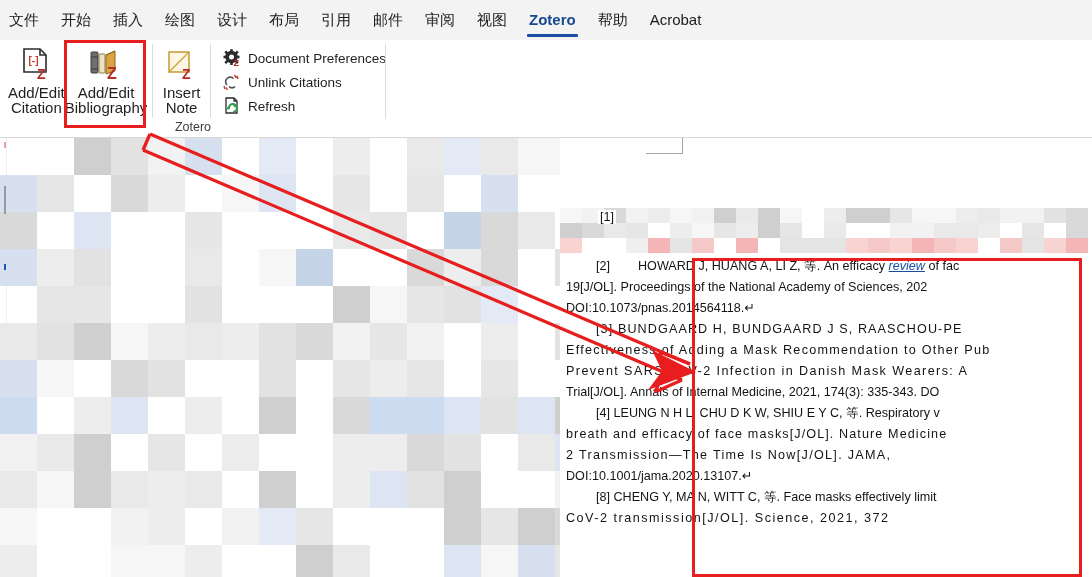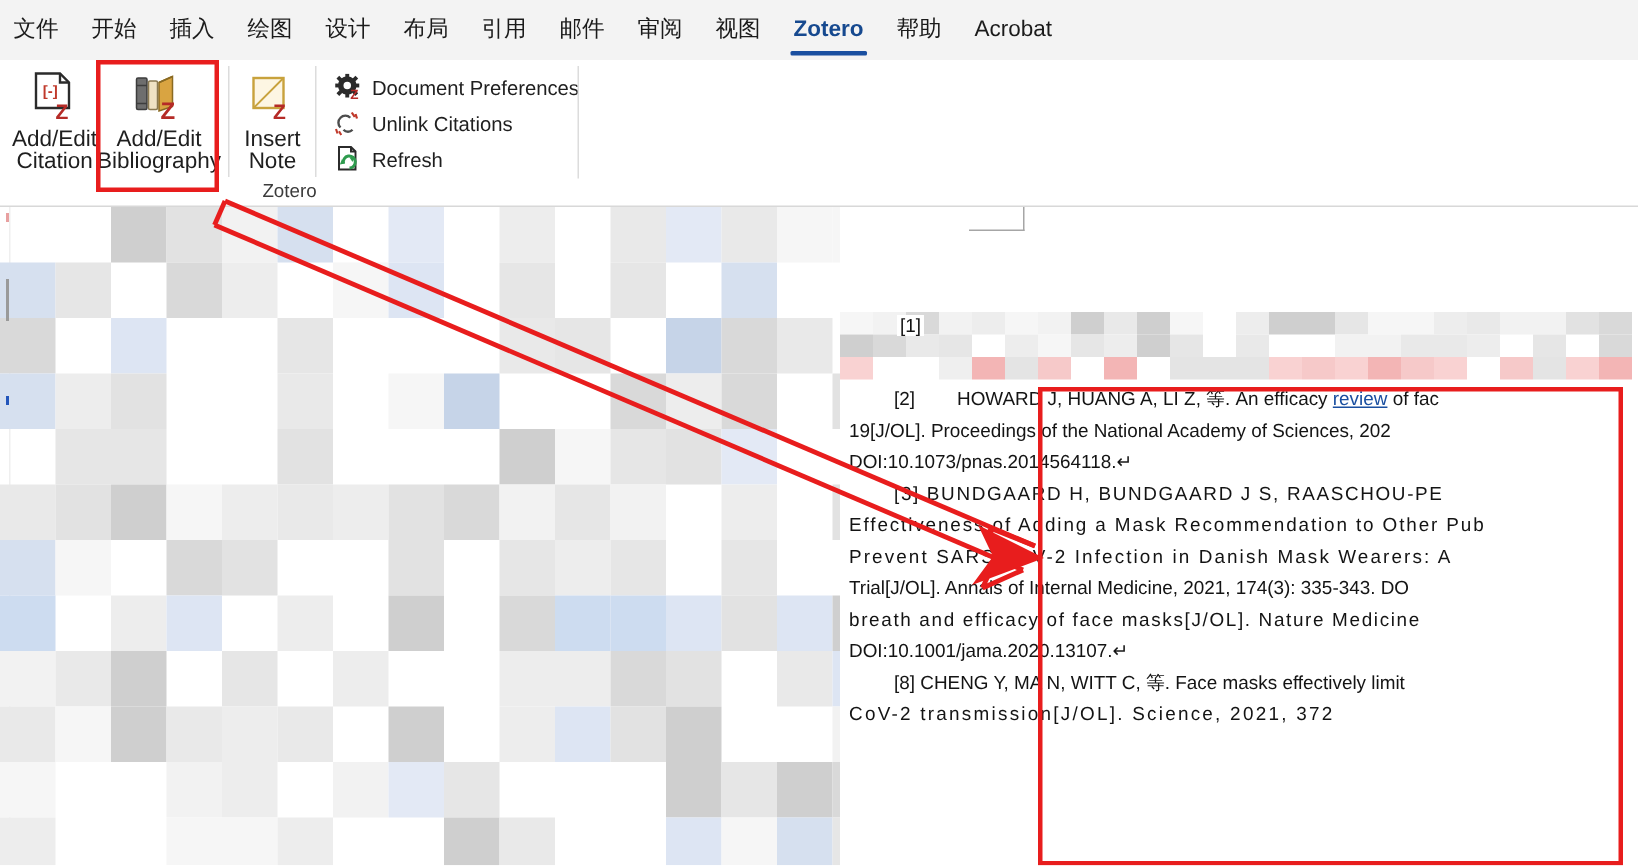--- a/index.html
+++ b/index.html
@@ -98,21 +98,21 @@
 
   .refs {
     position: absolute; left: 134px; top: 66px; width: 404px;
   }
   .refline {
     font-size: 12.6px; color: #141414; line-height: 21px;
     white-space: nowrap; height: 21px; overflow: visible;
     font-family: "Liberation Sans", sans-serif;
   }
   .gap2 { display: inline-block; width: 28px; }
-  .ulink { color: #1a4fa0; text-decoration: underline; }
+  .ulink { color: #1a4fa0; text-decoration: underline; font-style: italic; }
   .squiggle { border-bottom: 2px dotted #d42a2a; }
 
   
   .redbox { position: absolute; border: 3px solid #e81d1d; box-sizing: border-box; }
   .redbox-ribbon { left: 64px; top: 40px; width: 82px; height: 88px; }
   .redbox-refs { left: 692px; top: 258px; width: 390px; height: 319px; }
 
   
   .arrow-svg { position: absolute; left: 0; top: 0; pointer-events: none; }
 
@@ -457,22 +457,24 @@
 
         <div class="refline" id="r2l1" style="padding-left: 30px;"><span>[2]</span><span class="gap2"></span><span>HOWARD J, HUANG A, LI Z, 等. An efficacy </span><span class="ulink">review</span><span> of fac</span></div>
         <div class="refline"><span>19[J/OL]. Proceedings of the National Academy of Sciences, 202</span></div>
         <div class="refline"><span>DOI:10.1073/pnas.2014564118.↵</span></div>
 
         <div class="refline" style="padding-left:30px;letter-spacing:1.1px;"><span>[3]	BUNDGAARD H, BUNDGAARD J S, RAASCHOU-PE</span></div>
         <div class="refline" style="letter-spacing:1.25px;"><span>Effectiveness of Adding a Mask Recommendation to Other Pub</span></div>
         <div class="refline" style="letter-spacing:1.4px;"><span>Prevent SARS-CoV-2 Infection in Danish Mask Wearers: A</span></div>
         <div class="refline"><span>Trial[J/OL]. Annals of Internal Medicine, 2021, 174(3): 335-343. DO</span></div>
 
+        <div class="refline" style="padding-left:30px;"><span>[4]	LEUNG N H L, CHU D K W, SHIU E Y C, 等. Respiratory v</span></div>
         <div class="refline" style="letter-spacing:1.1px;"><span>breath and efficacy of face masks[J/OL]. Nature Medicine</span></div>
 
+        <div class="refline" style="letter-spacing:1.3px;"><span>2 Transmission—The Time Is Now[J/OL]. JAMA,</span></div>
         <div class="refline"><span>DOI:10.1001/jama.2020.13107.↵</span></div>
 
         <div class="refline" style="padding-left:30px;"><span>[8]	CHENG Y, MA N, WITT C, 等. Face masks effectively limit</span></div>
         <div class="refline" style="letter-spacing:1.5px;"><span>CoV-2 transmission[J/OL]. Science, 2021, 372</span></div>
       </div>
     </div>
 
   </div>
 
   <div class="redbox redbox-ribbon"></div>

